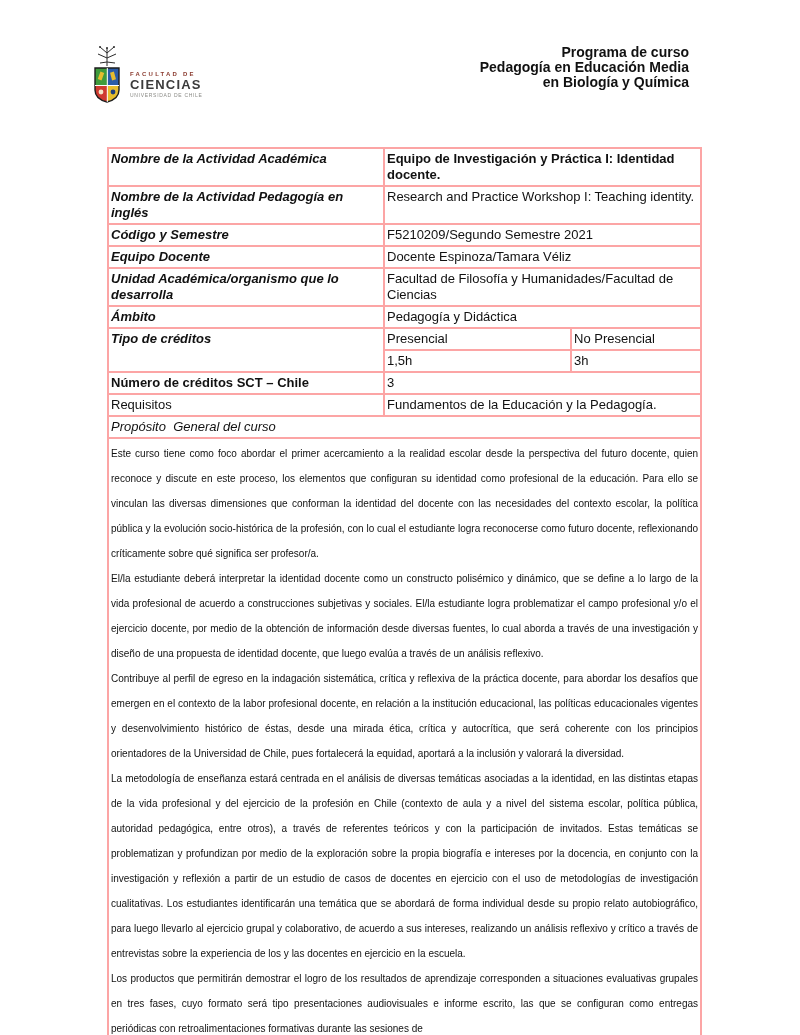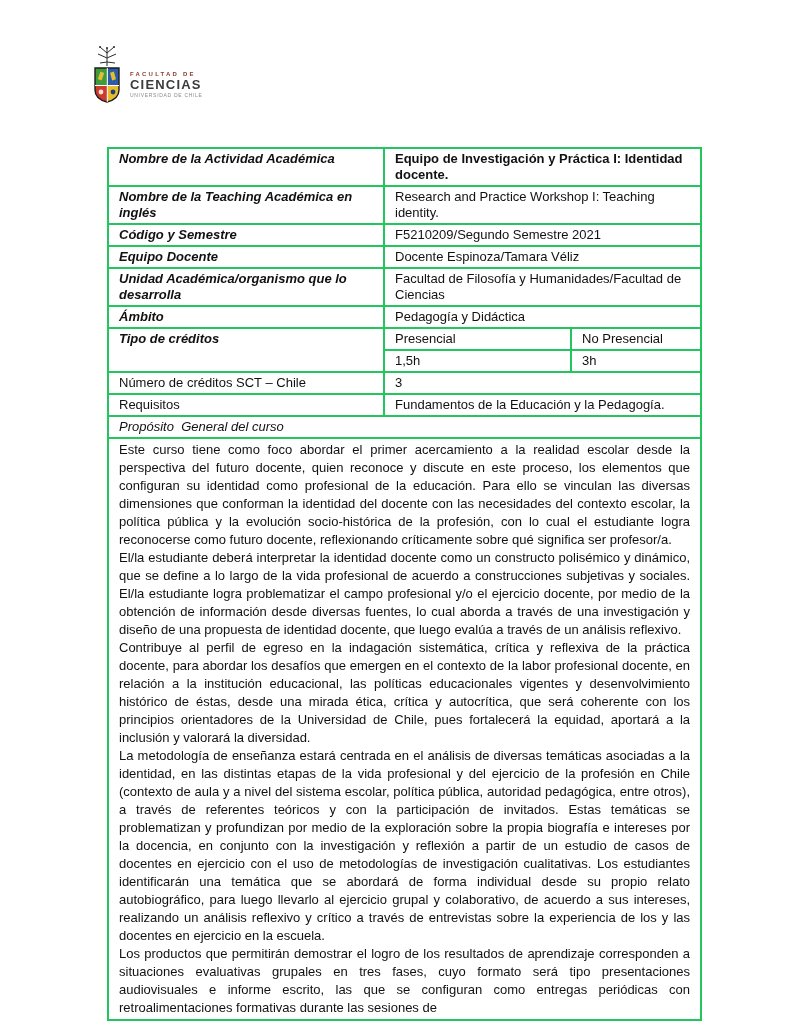--- a/index.html
+++ b/index.html
@@ -26,39 +26,39 @@
     color: #111;
   }
 
   
   table.course {
     position: absolute; left: 107px; top: 147px;
     width: 593px; border-collapse: collapse; table-layout: fixed;
     font-size: 13px; color: #111;
   }
   table.course td {
-    border: 2px solid #22c55e;
-    padding: 2px 10px;
+    border: 2px solid #fca5a5;
+    padding: 2px 2px;
     vertical-align: top;
     height: 22px;
     line-height: 16px;
   }
   td.lbl  { font-weight: bold; font-style: italic; }
-  td.lbl-bold { font-weight: normal; }
+  td.lbl-bold { font-weight: bold; }
   td.lbl-italic { }
   td.val-bold { font-weight: bold; }
   tr.tall td { height: 31px; }
   td.proposito {
     height: 40px; font-weight: normal; font-style: italic;
     padding-top: 14px; white-space: pre-wrap;
   }
   td.description { padding: 6px 7px 4px 7px; }
   td.description p {
     margin: 0; text-align: justify;
-    font-size: 13px; line-height: 18px;
+    font-size: 10px; line-height: 25px;
   }
 </style>
 </head>
 <body>
 
 <div class="page">
 
   <div class="logo">
     <span>
       <svg width="34" height="60" viewBox="0 0 34 60">
@@ -97,34 +97,39 @@
         <line x1="15.3" y1="23" x2="15.3" y2="57" stroke="#ffffff" stroke-width="1"></line>
       </svg>
     </span>
     <div class="logo-text">
       <div class="logo-line1">FACULTAD DE</div>
       <div class="logo-line2">CIENCIAS</div>
       <div class="logo-line3">UNIVERSIDAD DE CHILE</div>
     </div>
   </div>
 
+  <div class="doc-title">
+    <div>Programa de curso</div>
+    <div>Pedagogía en Educación Media</div>
+    <div>en Biología y Química</div>
+  </div>
 
   <table class="course">
     <colgroup>
       <col style="width:276px">
       <col style="width:187px">
       <col style="width:130px">
     </colgroup>
     <tbody>
       <tr>
         <td class="lbl">Nombre de la Actividad Académica</td>
         <td colspan="2" class="val-bold">Equipo de Investigación y Práctica I: Identidad docente.</td>
       </tr>
       <tr>
-        <td class="lbl">Nombre de la Teaching Académica en inglés</td>
+        <td class="lbl">Nombre de la Actividad Pedagogía en inglés</td>
         <td colspan="2">Research and Practice Workshop I: Teaching identity.</td>
       </tr>
       <tr>
         <td class="lbl">Código y Semestre</td>
         <td colspan="2">F5210209/Segundo Semestre 2021</td>
       </tr>
       <tr>
         <td class="lbl">Equipo Docente</td>
         <td colspan="2">Docente Espinoza/Tamara Véliz</td>
       </tr>

